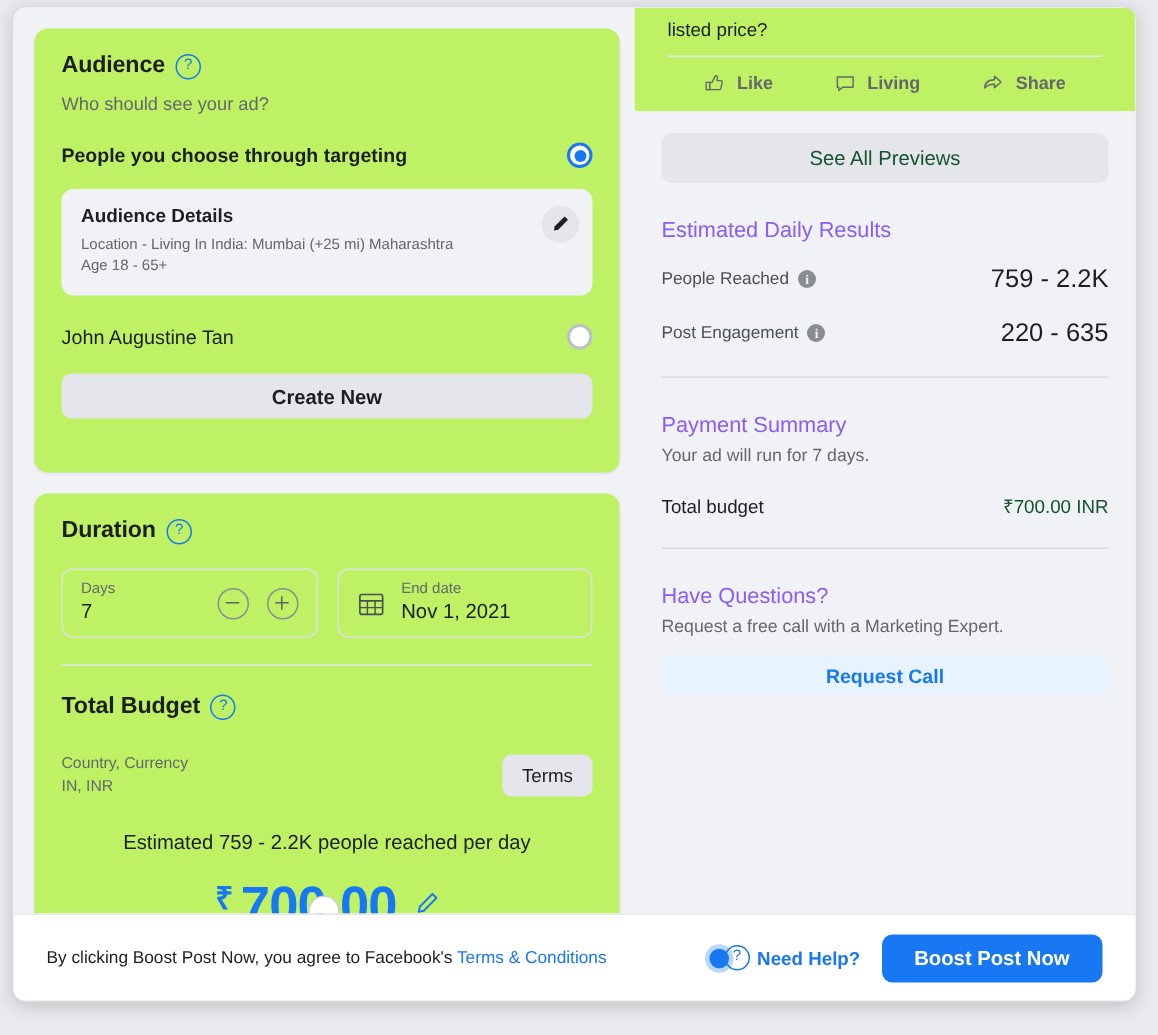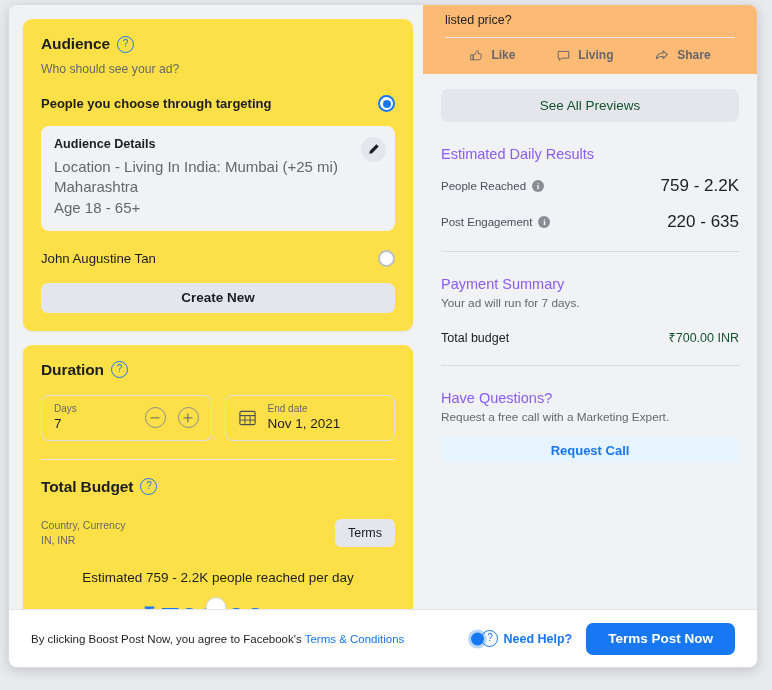--- a/index.html
+++ b/index.html
@@ -49,24 +49,24 @@
   .left-col {
     width: 414px;
     flex: 0 0 414px;
     background: #f0f2f5;
     padding: 0;
     position: relative;
     overflow: hidden;
   }
 
   .card {
-    background: #fde047;
+    background: #bef264;
     border-radius: 9px;
     margin: 14px 10px 0 14px;
-    padding: 16px 18px 18px 18px;
+    padding: 16px 18px 36px 18px;
     box-shadow: 0 1px 2px rgba(0,0,0,0.07);
   }
   .card.first { margin-top: 14px; }
 
   .section-title {
     font-size: 15.5px;
     font-weight: bold;
     color: #1c1e21;
     display: flex;
     align-items: center;
@@ -139,21 +139,21 @@
     margin-top: 14px;
     padding: 11px 13px 13px 13px;
     position: relative;
   }
   .details-title {
     font-size: 12.6px;
     font-weight: bold;
     color: #1c1e21;
   }
   .details-line {
-    font-size: 15px;
+    font-size: 10px;
     color: #65676b;
     margin-top: 6px;
     line-height: 1.35;
   }
   .details-line.second { margin-top: 0; }
 
   .pencil-btn {
     position: absolute;
     right: 9px;
     top: 11px;
@@ -305,21 +305,21 @@
   
   .right-col {
     flex: 1 1 auto;
     background: #f0f2f5;
     padding: 0 18px;
     position: relative;
     overflow: hidden;
   }
 
   .preview-card {
-    background: #fdba74;
+    background: #bef264;
     margin: 0 -18px;
     padding: 0 22px 0 22px;
   }
   .preview-text {
     font-size: 12.5px;
     color: #1c1e21;
     padding-top: 8px;
   }
   .pv-divider {
     height: 1px;
@@ -666,18 +666,18 @@
     <div class="footer">
       <div class="legal">
         <span>By clicking Boost Post Now, you agree to Facebook's </span><a href="#">Terms &amp; Conditions</a>
       </div>
       <div class="footer-right">
         <div class="need-help">
           <span class="cursor-dot"></span>
           <span class="qmark">?</span>
           <span>Need Help?</span>
         </div>
-        <div class="boost-btn">Terms Post Now</div>
+        <div class="boost-btn">Boost Post Now</div>
       </div>
     </div>
 
   </div>
 </div>
 
 </body></html>

